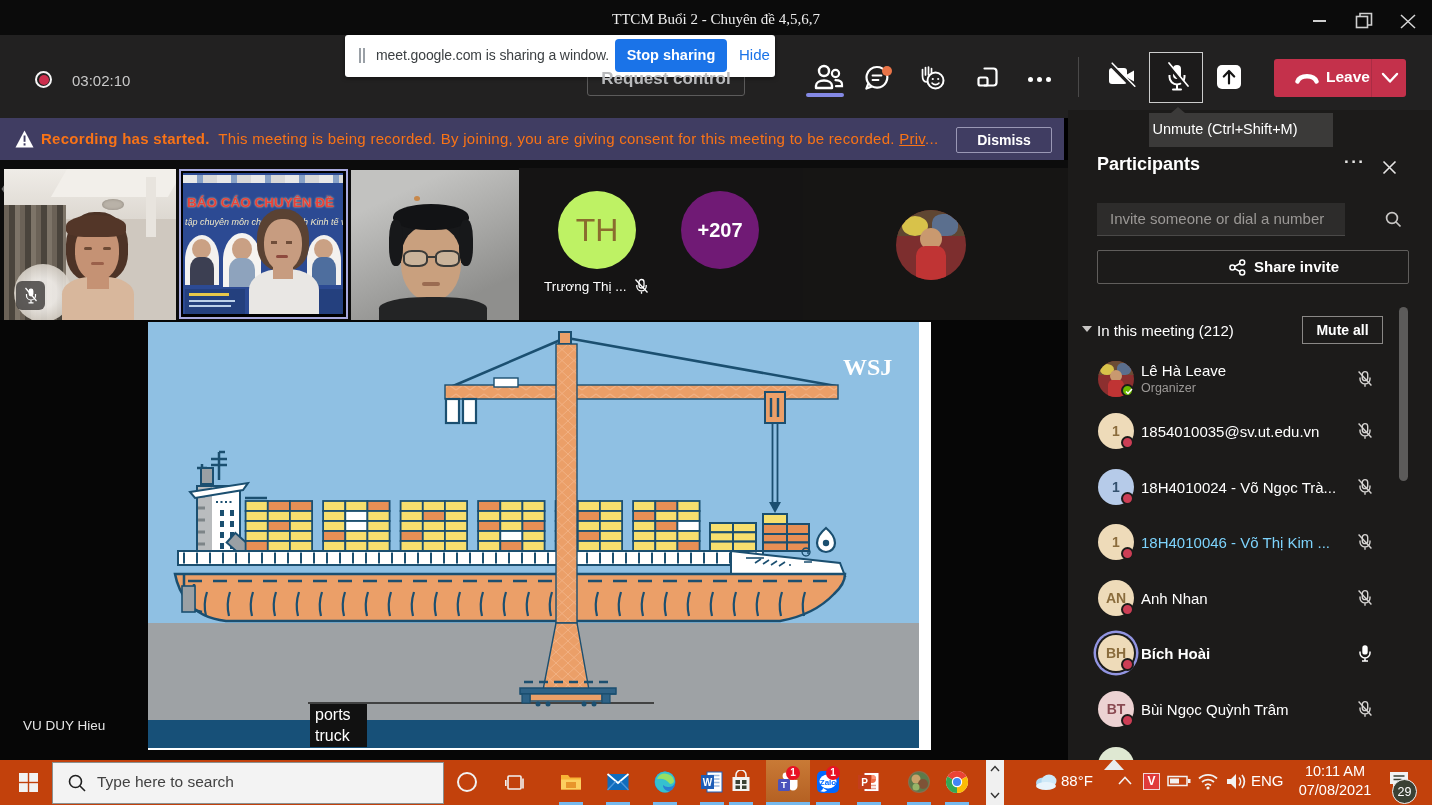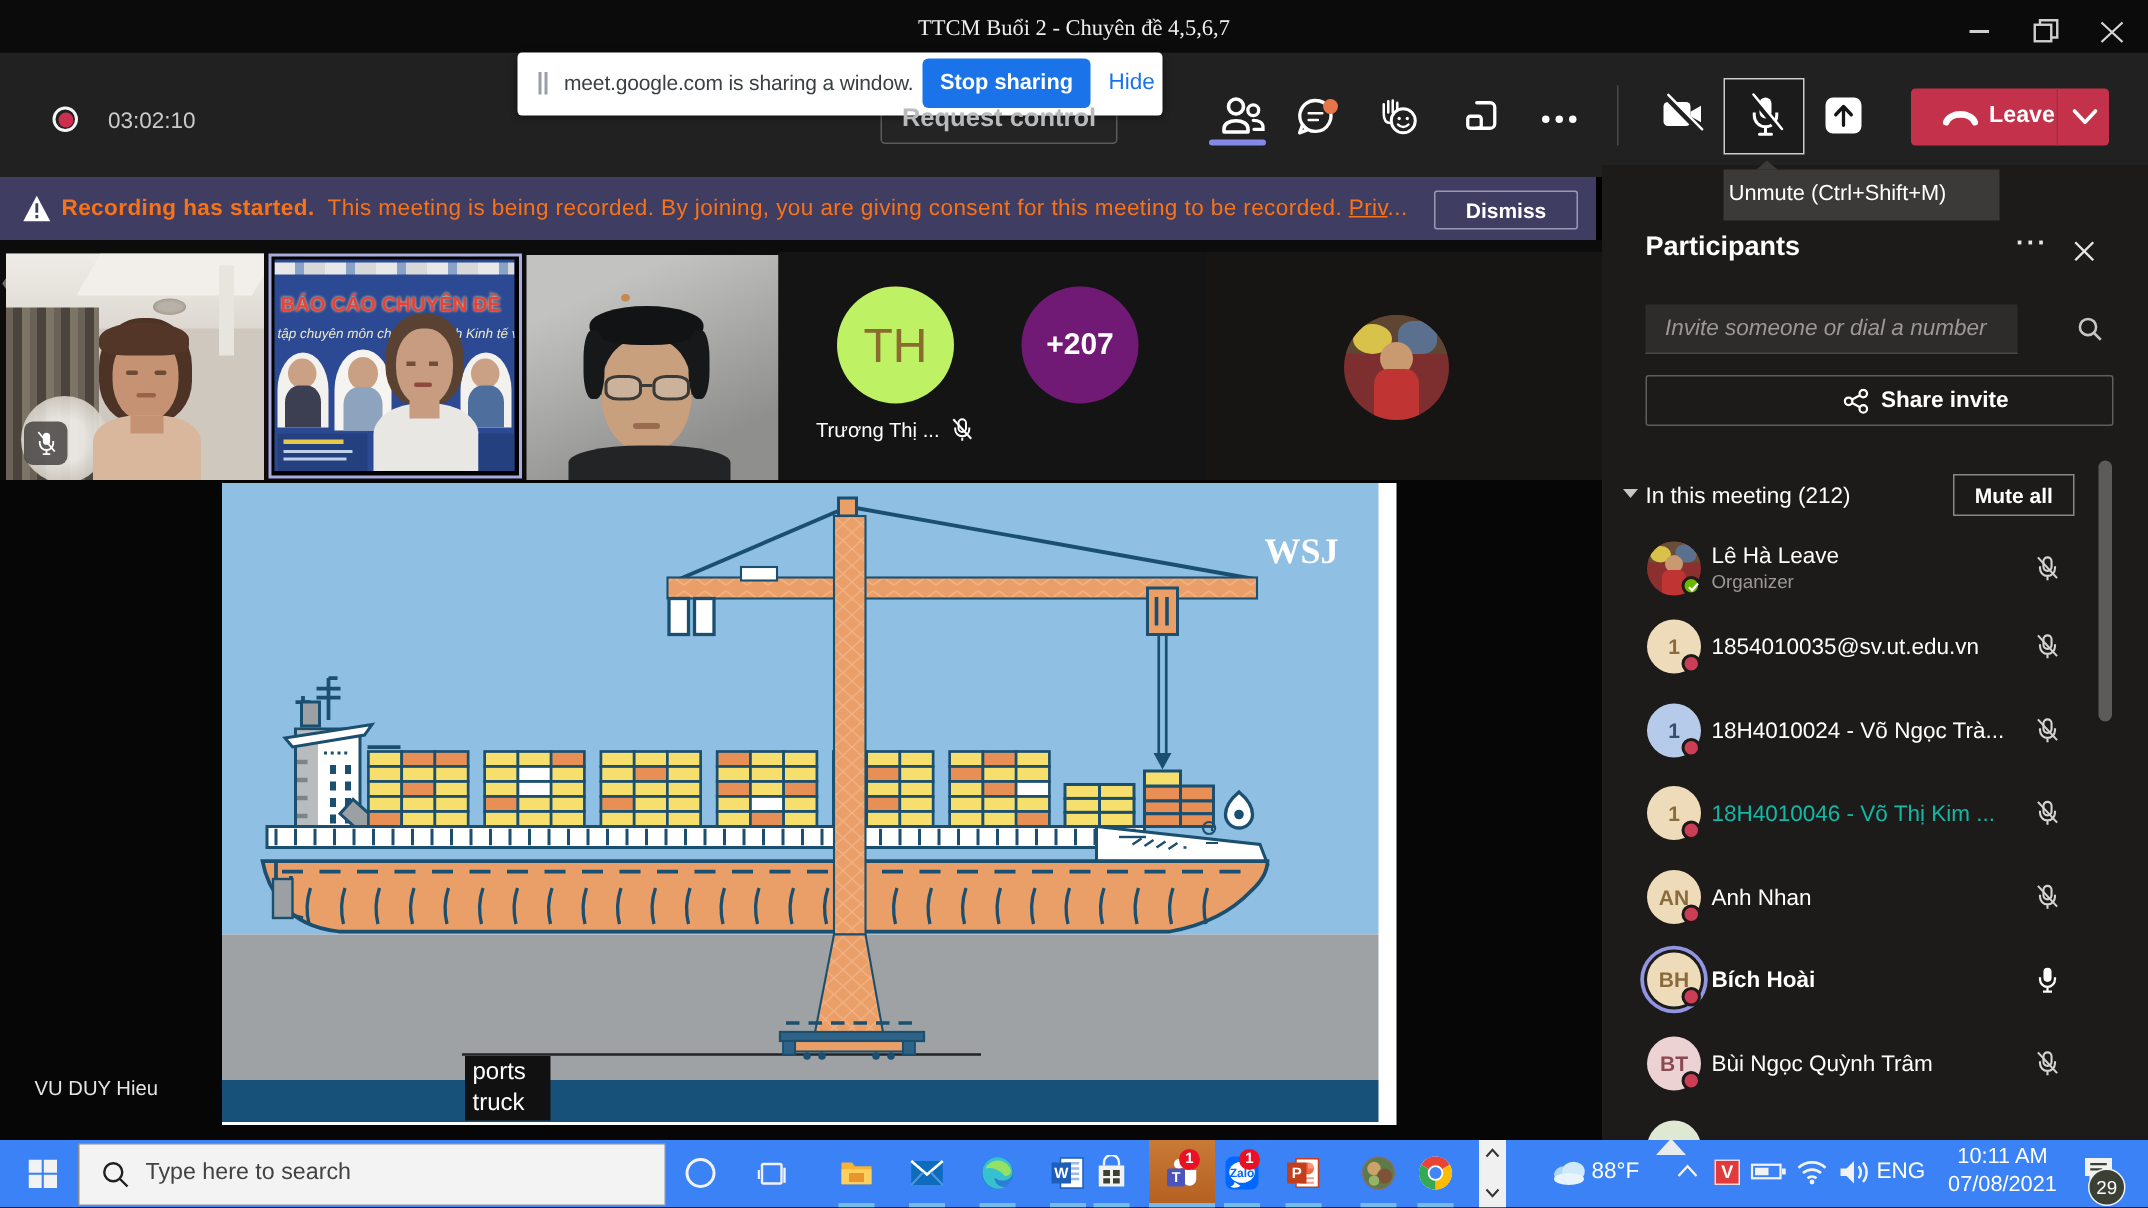--- a/index.html
+++ b/index.html
@@ -450,21 +450,21 @@
   <div class="abs" style="left:310px;top:384px;width:57px;height:43px;background:#111111;color:#ffffff;font-size:16px;line-height:21px;padding-left:5px;">ports<br>truck</div>
 </div>
 
 <div class="abs" style="left:1068px;top:110px;width:364px;height:650px;background:#1c1b1a;overflow:hidden;" id="sidebar">
   <div class="abs" style="left:29px;top:44px;color:#ffffff;font-size:18px;font-weight:bold;">Participants</div>
   <div class="abs" style="left:276px;top:42px;color:#e6e5e4;font-size:17px;font-weight:bold;letter-spacing:1.5px;">···</div>
   <svg class="abs" style="left:314px;top:50px;" width="15" height="15" viewBox="0 0 15 15">
       <path d="M1.5 1.5 L13.5 13.5 M13.5 1.5 L1.5 13.5" stroke="#e6e5e4" stroke-width="1.6"></path>
     </svg>
 
-  <div class="abs" style="left:29px;top:93px;width:248px;height:33px;background:#2d2c2b;border-bottom:1px solid #4a4948;font-style:italic;">
+  <div class="abs" style="left:29px;top:93px;width:248px;height:33px;background:#2d2c2b;border-bottom:1px solid #4a4948;">
     <div class="abs" style="left:13px;top:7px;color:#9b9896;font-size:15px;">Invite someone or dial a number</div>
     <svg class="abs" style="left:288px;top:8px;" width="17" height="17" viewBox="0 0 17 17">
         <circle cx="7" cy="7" r="5.4" fill="none" stroke="#c8c6c4" stroke-width="1.7"></circle>
         <path d="M11 11 L15.5 15.5" stroke="#c8c6c4" stroke-width="1.7"></path>
       </svg>
   </div>
 
   <div class="abs" style="left:29px;top:140px;width:312px;height:34px;border:1px solid #605e5c;border-radius:2px;">
     <svg class="abs" style="left:131px;top:8px;" width="17" height="17" viewBox="0 0 17 17">
       <circle cx="13.2" cy="3.4" r="2.5" fill="none" stroke="#ffffff" stroke-width="1.5"></circle>
@@ -517,21 +517,21 @@
     <div class="abs" style="left:73px;top:369px;color:#ffffff;font-size:15px;white-space:nowrap;">18H4010024 - Võ Ngọc Trà...</div>
     <svg class="abs" style="left:288px;top:368px;" width="18" height="18" viewBox="0 0 18 18">
           <rect x="6.3" y="1.6" width="5.4" height="9" rx="2.7" fill="none" stroke="#d6d4d2" stroke-width="1.4"></rect>
           <path d="M4 7.5 v1.4 a5 5 0 0 0 10 0 V7.5 M9 14.6 v2.2" fill="none" stroke="#d6d4d2" stroke-width="1.4"></path>
           <path d="M2.6 1.6 L15.4 15.4" stroke="#d6d4d2" stroke-width="1.4"></path>
         </svg>
   </div>
   <div>
         <div class="abs" style="left:30px;top:414px;width:36px;height:36px;border-radius:50%;background:#eedbb9;color:#8a6c3c;font-size:14px;font-weight:bold;text-align:center;line-height:36px;">1</div>
     <div class="abs" style="left:53px;top:437px;width:13px;height:13px;border-radius:50%;background:#cc3e55;border:2px solid #1c1b1a;"></div>
-    <div class="abs" style="left:73px;top:424px;color:#14b8a6;font-size:15px;white-space:nowrap;">18H4010046 - Võ Thị Kim ...</div>
+    <div class="abs" style="left:73px;top:424px;color:#7dd3fc;font-size:15px;white-space:nowrap;">18H4010046 - Võ Thị Kim ...</div>
     <svg class="abs" style="left:288px;top:423px;" width="18" height="18" viewBox="0 0 18 18">
           <rect x="6.3" y="1.6" width="5.4" height="9" rx="2.7" fill="none" stroke="#d6d4d2" stroke-width="1.4"></rect>
           <path d="M4 7.5 v1.4 a5 5 0 0 0 10 0 V7.5 M9 14.6 v2.2" fill="none" stroke="#d6d4d2" stroke-width="1.4"></path>
           <path d="M2.6 1.6 L15.4 15.4" stroke="#d6d4d2" stroke-width="1.4"></path>
         </svg>
   </div>
   <div>
         <div class="abs" style="left:30px;top:469.5px;width:36px;height:36px;border-radius:50%;background:#eedbb9;color:#8a6c3c;font-size:14px;font-weight:bold;text-align:center;line-height:36px;">AN</div>
     <div class="abs" style="left:53px;top:492.5px;width:13px;height:13px;border-radius:50%;background:#cc3e55;border:2px solid #1c1b1a;"></div>
     <div class="abs" style="left:73px;top:479.5px;color:#ffffff;font-size:15px;white-space:nowrap;">Anh Nhan</div>
@@ -562,21 +562,21 @@
   </div>
   <div class="abs" style="left:30px;top:637px;width:36px;height:36px;border-radius:50%;background:#dfe8d2;"></div>
 </div>
 </div>
 
 <div class="abs" style="left:1149px;top:113px;width:184px;height:34px;background:#3b3a39;z-index:7;">
   <div class="abs" style="left:22px;top:-6px;width:0;height:0;border-left:7px solid transparent;border-right:7px solid transparent;border-bottom:6px solid #3b3a39;"></div>
   <div class="abs" style="left:0;top:8px;width:152px;text-align:center;color:#ffffff;font-size:14.5px;">Unmute (Ctrl+Shift+M)</div>
 </div>
 
-<div id="taskbar" class="abs" style="left:0;top:760px;width:1432px;height:45px;background:#3b82f6;">
+<div id="taskbar" class="abs" style="left:0;top:760px;width:1432px;height:45px;background:#c2410c;">
 
   <svg class="abs" style="left:19px;top:13px;" width="19" height="19" viewBox="0 0 19 19">
     <rect x="0" y="0" width="8.8" height="8.8" fill="#f2f2f2"></rect>
       <rect x="10.2" y="0" width="8.8" height="8.8" fill="#f2f2f2"></rect>
     <rect x="0" y="10.2" width="8.8" height="8.8" fill="#f2f2f2"></rect>
       <rect x="10.2" y="10.2" width="8.8" height="8.8" fill="#f2f2f2"></rect>
   </svg>
 
   <div class="abs" style="left:52px;top:2px;width:392px;height:42px;background:#f3f3f3;border:1px solid #8a9090;">
     <svg class="abs" style="left:15px;top:11px;" width="18" height="18" viewBox="0 0 18 18">

